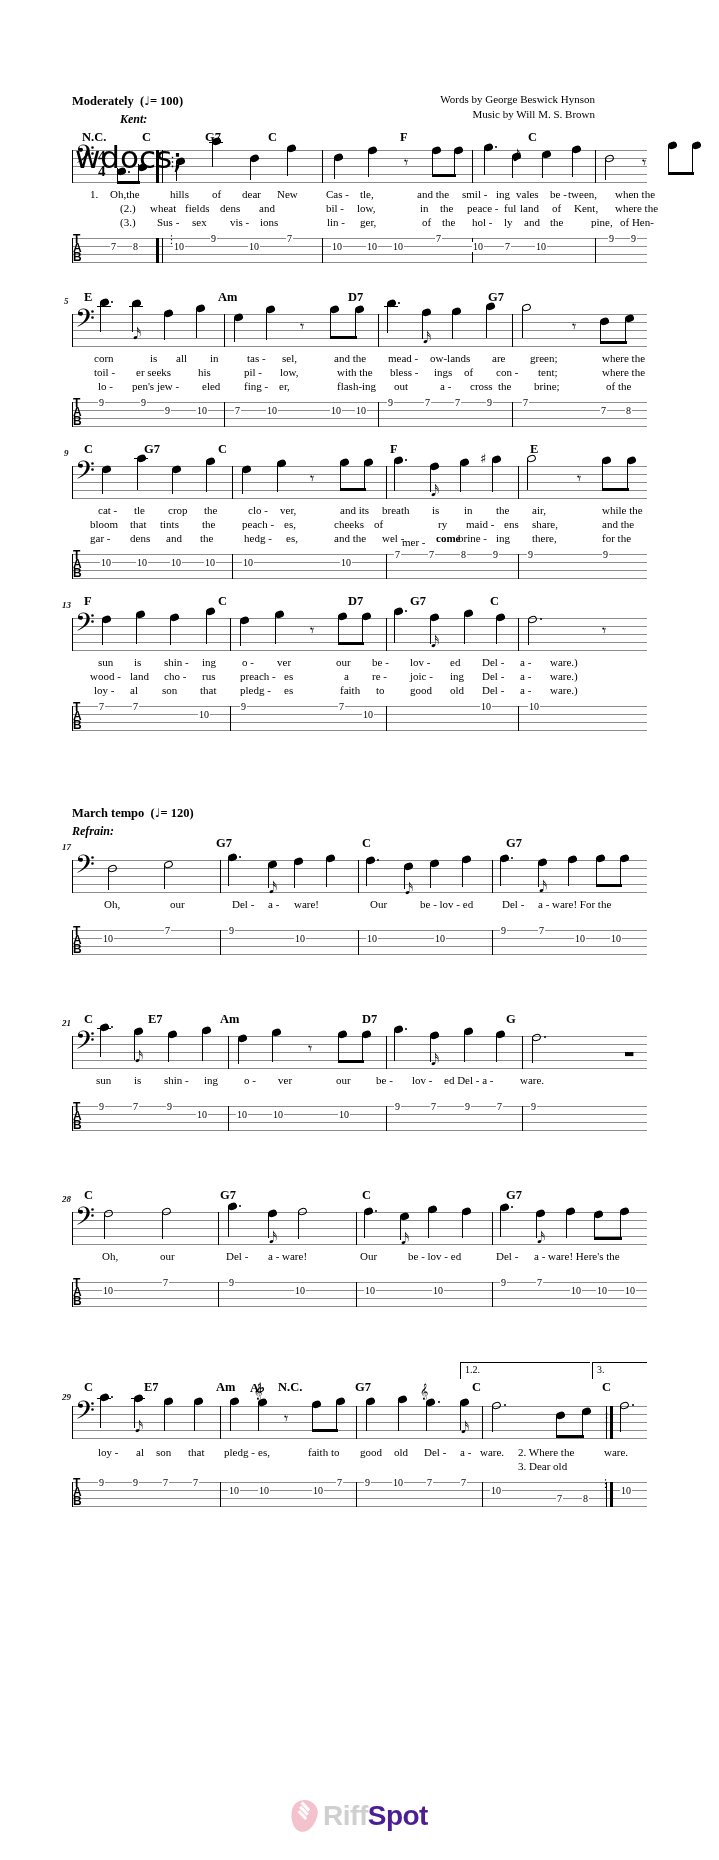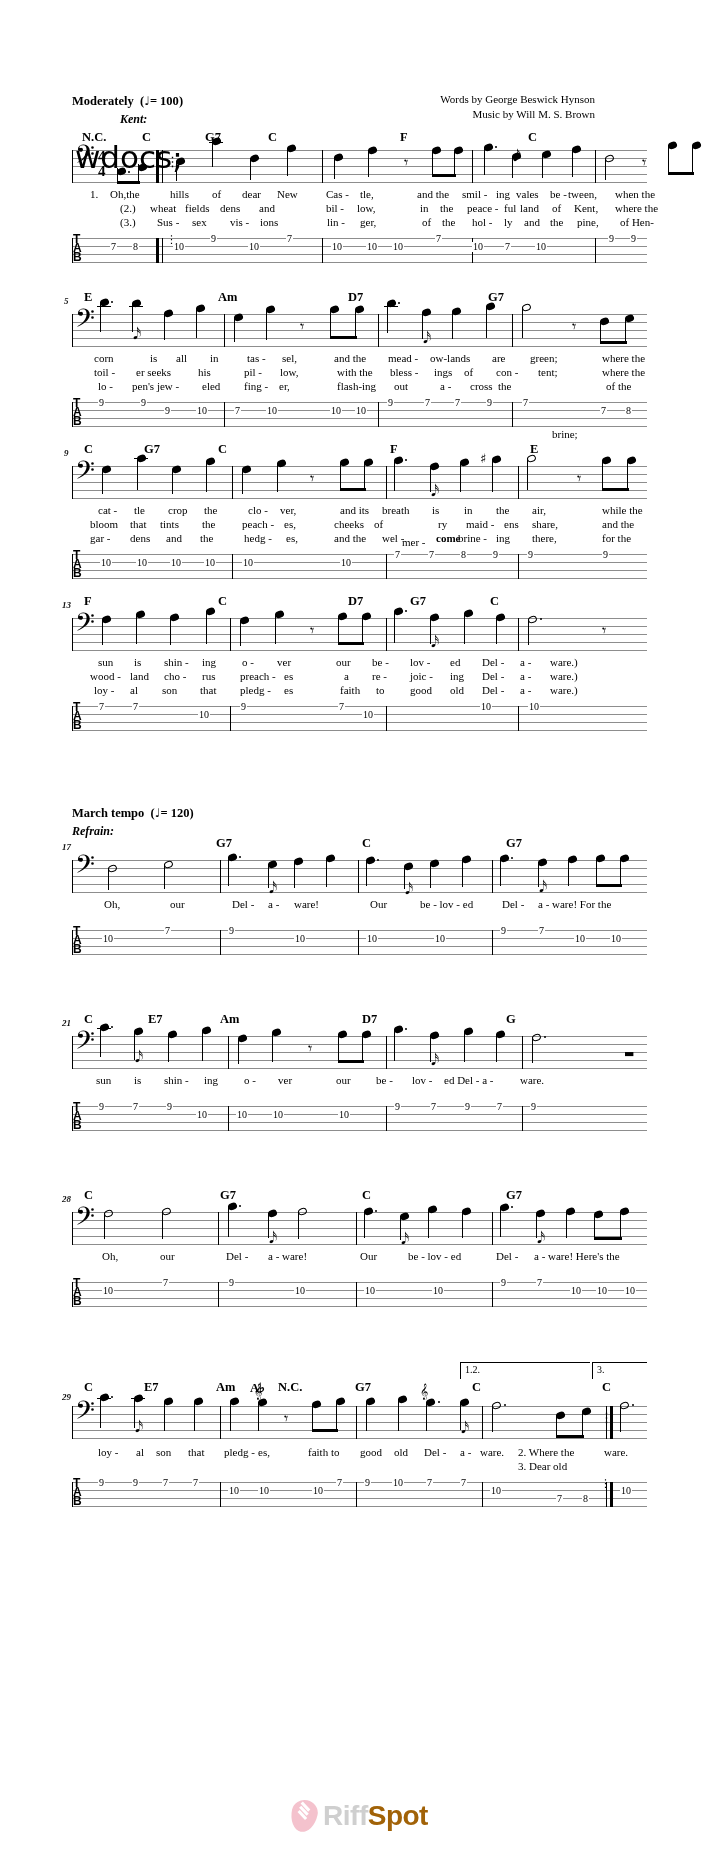--- a/index.html
+++ b/index.html
@@ -214,21 +214,21 @@
     transform:rotate(35deg);
     box-shadow:2px 4px 0 #fff, 4px 8px 0 #fff;
   }
   .logo .ltxt {
     font-family:"Liberation Sans", sans-serif;
     font-weight:bold;
     font-size:28px;
     letter-spacing:-0.5px;
   }
   .logo .ltxt .l1 { color:#cfcfcf; }
-  .logo .ltxt .l2 { color:#a16207; }
+  .logo .ltxt .l2 { color:#4c1d95; }
 </style>
 </head>
 <body>
 
 <div class="page">
 
 
   <div class="credits">
     <div>Words by George Beswick Hynson</div>
     <div>Music by Will M. S. Brown</div>
@@ -361,21 +361,21 @@
       <span class="lyr" style="left:158px;">vis -</span>
       <span class="lyr" style="left:188px;">ions</span>
       <span class="lyr" style="left:255px;">lin -</span>
       <span class="lyr" style="left:288px;">ger,</span>
       <span class="lyr" style="left:350px;">of</span>
       <span class="lyr" style="left:370px;">the</span>
       <span class="lyr" style="left:400px;">hol -</span>
       <span class="lyr" style="left:432px;">ly</span>
       <span class="lyr" style="left:452px;">and</span>
       <span class="lyr" style="left:478px;">the</span>
-      <span class="lyr" style="left:505px;">pine,</span>
+      <span class="lyr" style="left:519px;">pine,</span>
       <span class="lyr" style="left:548px;">of Hen-</span>
     </div>
 
     <div class="tab" style="top:108px;">
       <div class="tln"></div>
         <div class="tln"></div>
         <div class="tln"></div>
         <div class="tln"></div>
       <div class="tabbar" style="left:0;"></div>
       <div class="tabletter" style="top:-4px;">T</div>
@@ -498,21 +498,21 @@
       <span class="lyr" style="left:26px;">lo -</span>
       <span class="lyr" style="left:60px;">pen's jew -</span>
       <span class="lyr" style="left:130px;">eled</span>
       <span class="lyr" style="left:172px;">fing -</span>
       <span class="lyr" style="left:207px;">er,</span>
       <span class="lyr" style="left:265px;">flash-ing</span>
       <span class="lyr" style="left:322px;">out</span>
       <span class="lyr" style="left:368px;">a -</span>
       <span class="lyr" style="left:398px;">cross</span>
       <span class="lyr" style="left:426px;">the</span>
-      <span class="lyr" style="left:480px;margin-top:48px;">brine;</span>
+      <span class="lyr" style="left:462px;">brine;</span>
       <span class="lyr" style="left:534px;">of the</span>
     </div>
 
     <div class="tab" style="top:112px;">
       <div class="tln"></div>
         <div class="tln"></div>
         <div class="tln"></div>
         <div class="tln"></div>
       <div class="tabbar" style="left:0;"></div>
       <div class="tabletter" style="top:-4px;">T</div>

